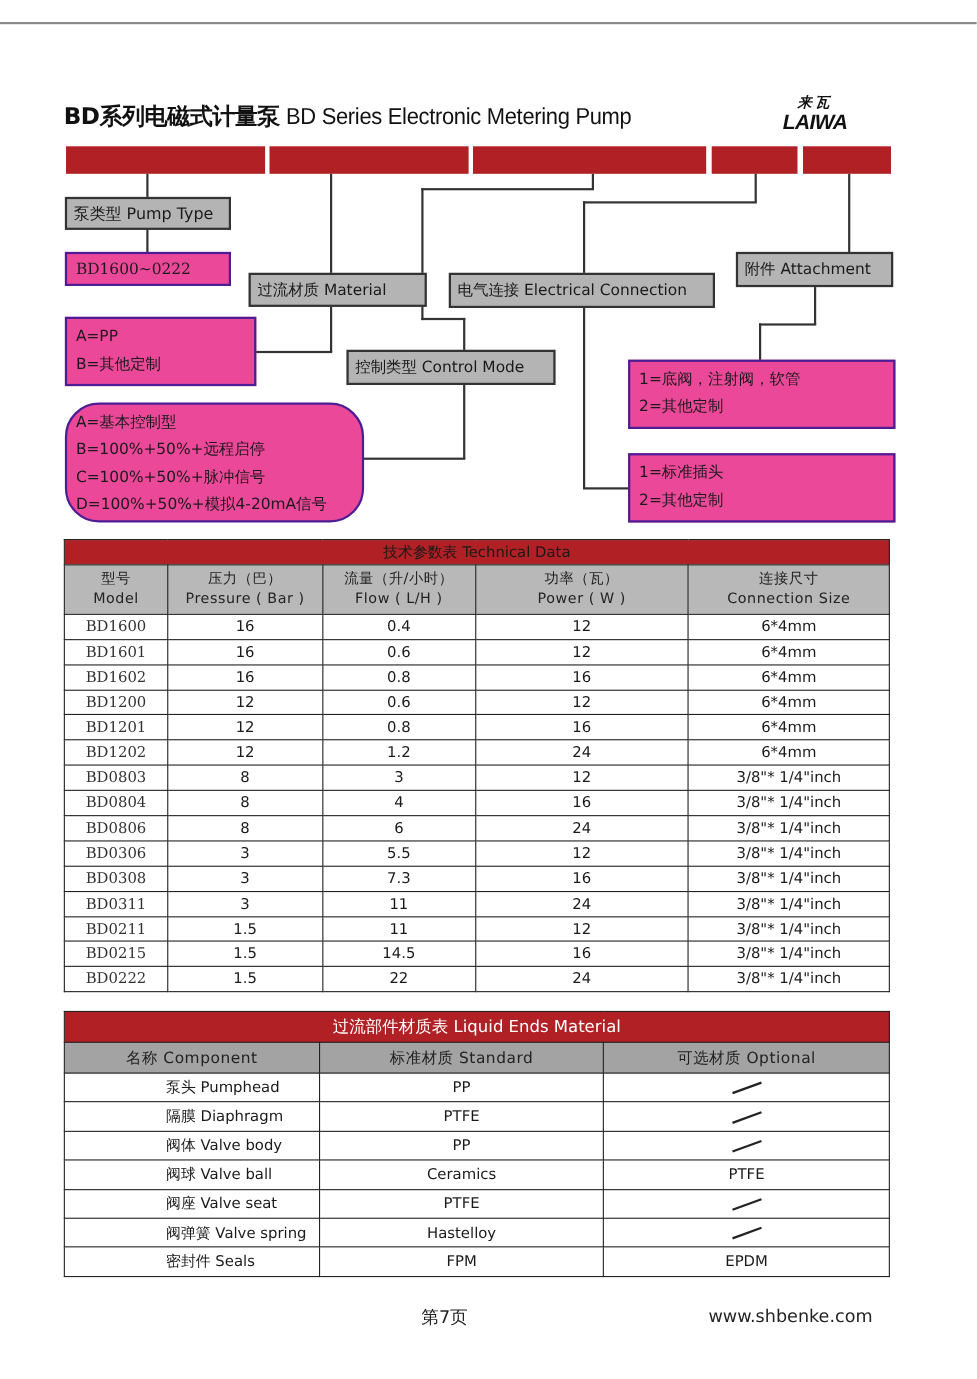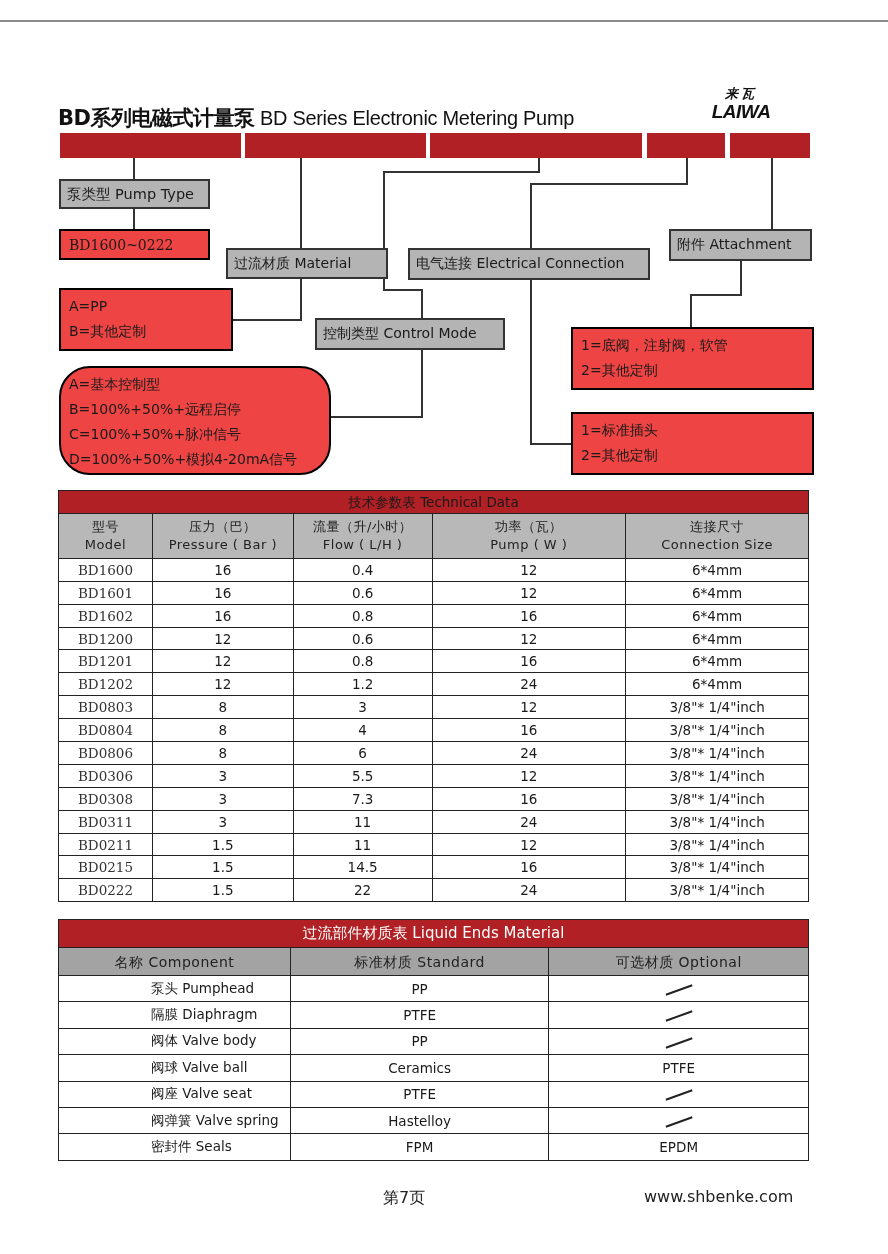--- a/index.html
+++ b/index.html
@@ -2,35 +2,35 @@
 <html><head>
 <meta charset="utf-8">
 <style>
   * { box-sizing: border-box; margin: 0; padding: 0; }
   html, body { width: 888px; height: 1254px; background: #ffffff; overflow: hidden; }
   body { position: relative; font-family: "DejaVu Sans", "Liberation Sans", sans-serif; color: #1a1a1a; }
   .abs { position: absolute; }
   .top-rule { left: 0; top: 20px; width: 888px; height: 2px; background: #8a8a8a; }
 
   .title { left: 58px; top: 92px; height: 34px; white-space: nowrap; display: flex; align-items: baseline; }
-  .title .zh { font-family: "DejaVu Sans", sans-serif; font-weight: bold; font-size: 21px; color: #111; letter-spacing: -0.5px; margin-top: 12px; }
+  .title .zh { font-family: "DejaVu Sans", sans-serif; font-weight: bold; font-size: 21px; color: #111; letter-spacing: -0.5px; }
   .title .en { font-family: "Liberation Sans", sans-serif; font-size: 21px; color: #111; margin-left: 6px; letter-spacing: -0.3px; transform: scaleX(0.95); transform-origin: left; }
 
   .logo { left: 705px; top: 86px; width: 72px; height: 44px; text-align: center; }
   .logo .logo-zh { font-family: "DejaVu Serif", serif; font-weight: bold; font-style: italic; font-size: 13px; line-height: 16px; color: #111; letter-spacing: 3px; }
   .logo .logo-en { font-family: "Liberation Sans", sans-serif; font-weight: bold; font-style: italic; font-size: 19px; line-height: 20px; color: #111; letter-spacing: -0.5px; }
 
   .seg { top: 133px; height: 25px; background: #b02024; }
 
   .line { background: #333; }
   .hline { height: 2px; }
   .vline { width: 2px; }
 
   .gbox { background: #b4b4b4; border: 2px solid #333; font-family: "DejaVu Sans", sans-serif; font-size: 14px; color: #1a1a1a; padding: 0 6px; display: flex; align-items: center; white-space: nowrap; }
-  .wbox { background: #ef4444; border: 2px solid #000000; font-family: "DejaVu Sans", sans-serif; font-size: 14px; color: #1a1a1a; padding: 4px 8px; white-space: nowrap; }
+  .wbox { background: #ec4899; border: 2px solid #4c1d95; font-family: "DejaVu Sans", sans-serif; font-size: 14px; color: #1a1a1a; padding: 4px 8px; white-space: nowrap; }
   .wbox .ln { line-height: 25px; }
 
   table { border-collapse: collapse; position: absolute; }
   .tech { left: 58px; top: 490px; width: 751px; }
   .tech td, .tech th { border: 1.5px solid #222; text-align: center; font-weight: normal; }
   .redhead { background: #b02024; color: #fff; font-size: 16px; height: 28px; text-align: center; }
   .redhead span { padding-left: 0; }
   .colhead th { background: #b8b8b8; color: #222; font-size: 13px; line-height: 18px; height: 45px; letter-spacing: 0.5px; }
   .tech td { font-size: 13.5px; height: 22.9px; line-height: 20px; color: #1a1a1a; }
   .tech td.model { font-family: "DejaVu Serif", serif; font-size: 13.5px; color: #333; }
@@ -140,21 +140,21 @@
     <th>
           <div>压力（巴）</div>
           <div>Pressure ( Bar )</div>
         </th>
     <th>
           <div>流量（升/小时）</div>
           <div>Flow ( L/H )</div>
         </th>
     <th>
           <div>功率（瓦）</div>
-          <div>Pump ( W )</div>
+          <div>Power ( W )</div>
         </th>
     <th>
           <div>连接尺寸</div>
           <div>Connection Size</div>
         </th>
   </tr>
   </tbody>
     <tbody id="tech-body">
       <tr>
         <td class="model">BD1600</td>

